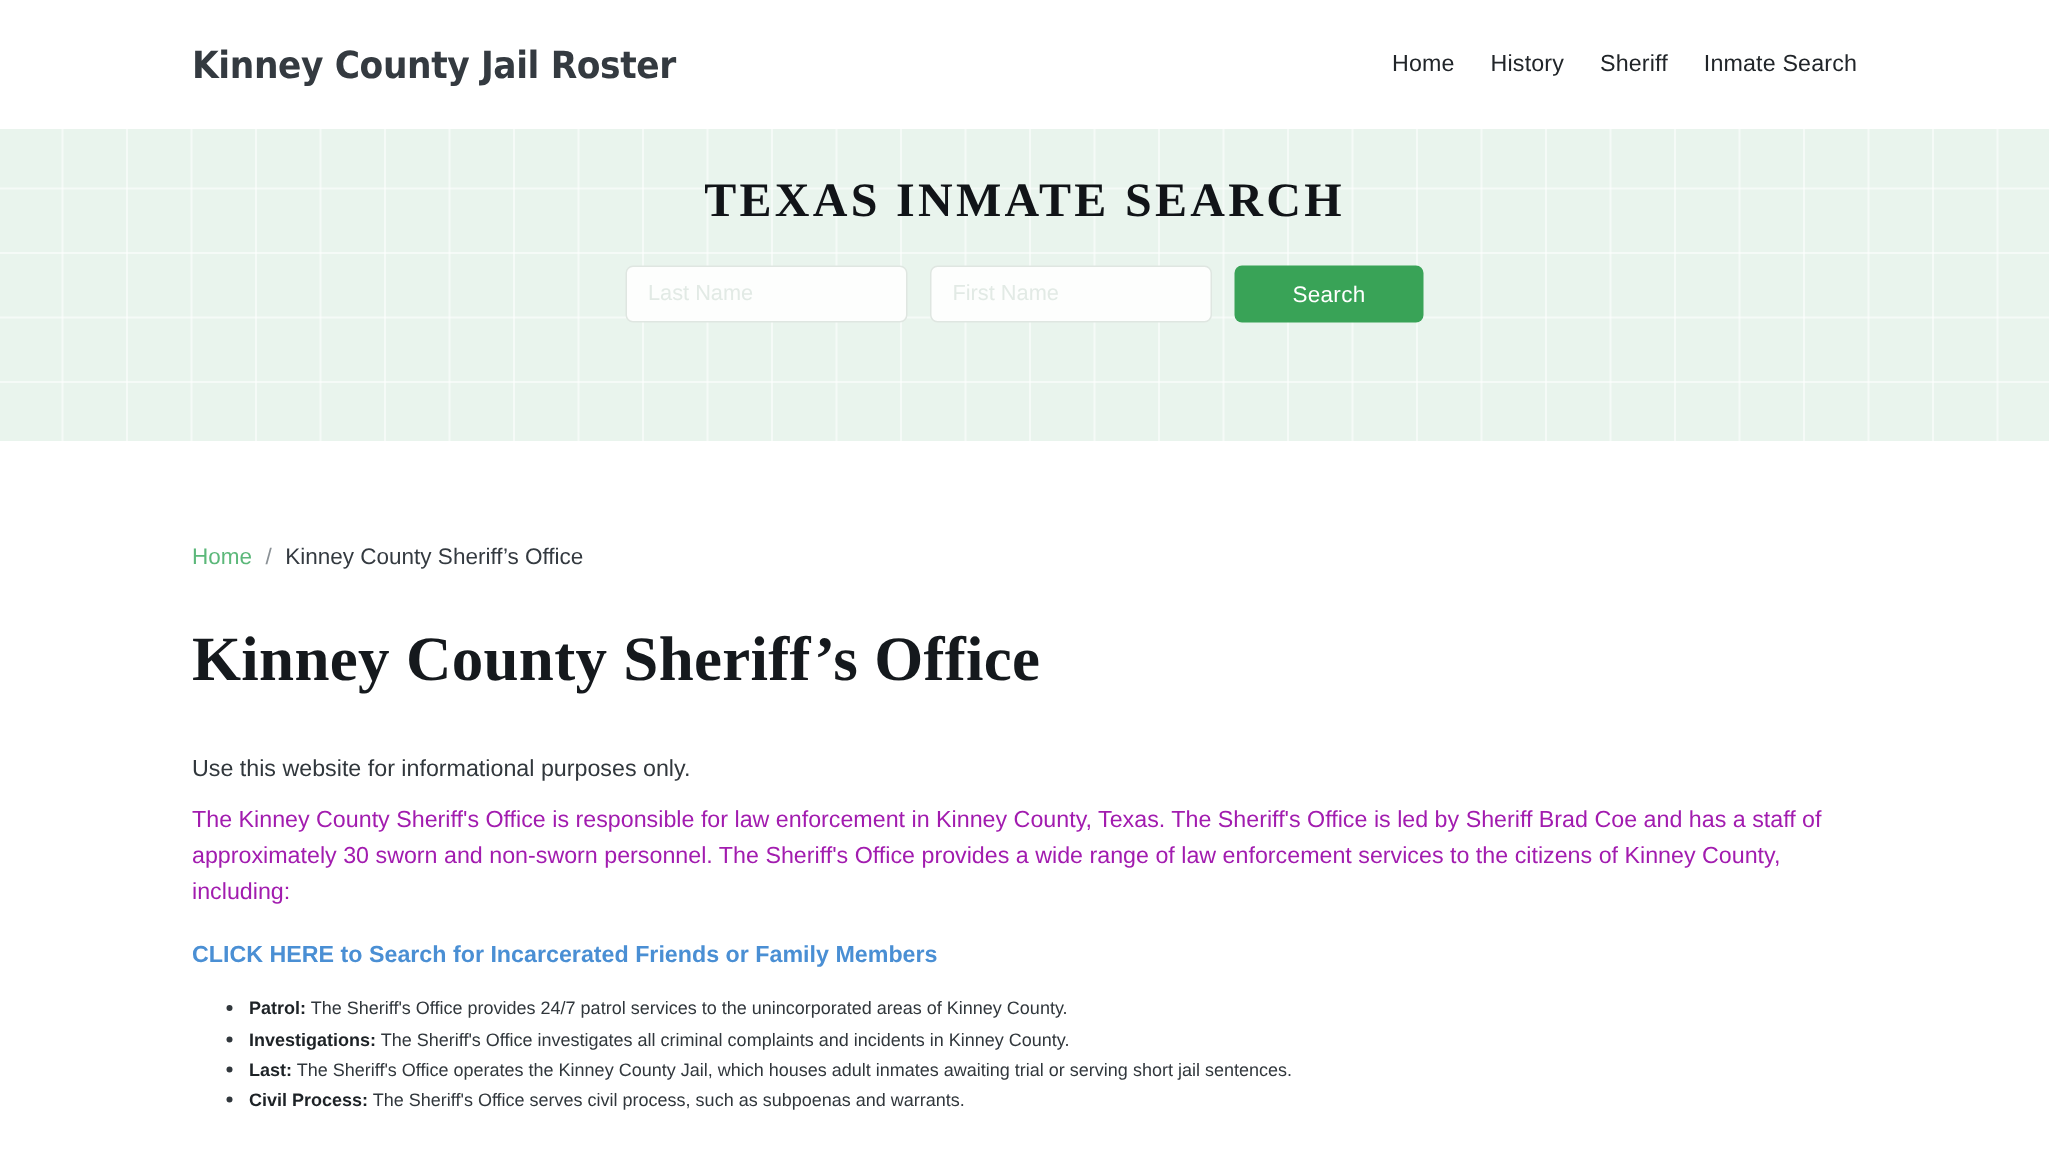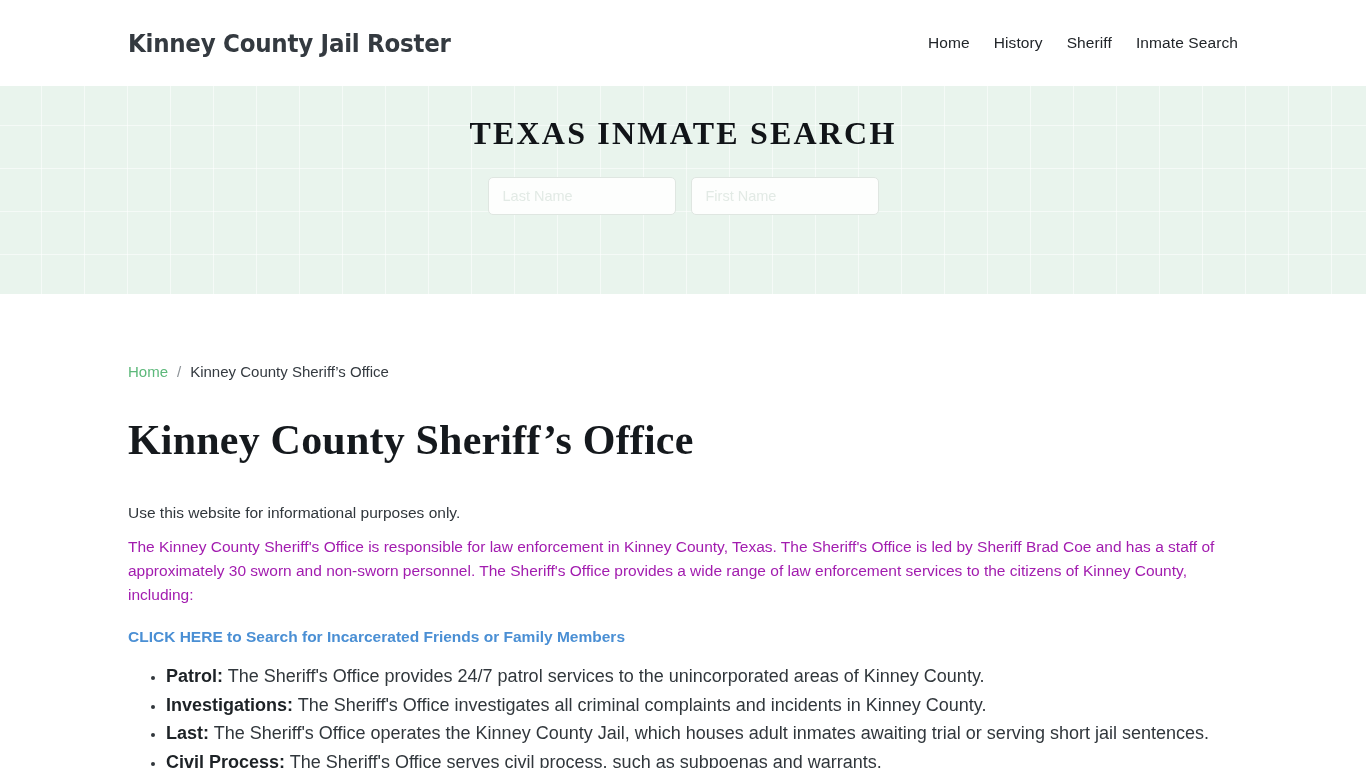--- a/index.html
+++ b/index.html
@@ -174,21 +174,21 @@
     color: #4a8fd4;
     text-decoration: none;
   }
 
   .service-list {
     margin: 16px 0 0 0;
     padding-left: 38px;
     list-style: disc;
   }
   .service-list li {
-    font-size: 18px;
+    font-size: 12px;
     color: #31373c;
     line-height: 1.56;
     margin: 0 0 0.5px 0;
   }
   .service-list li::marker { color: #31373c; font-size: 13px; }
   .service-list strong { font-weight: 700; color: #1d2226; }
 </style>
 </head>
 <body>
 
@@ -202,20 +202,21 @@
     <a class="nav-link" href="#">Inmate Search</a>
   </nav>
 </header>
 
 <section class="hero">
   <h1 class="hero-title">TEXAS INMATE SEARCH</h1>
 
   <form class="search-form">
     <input class="field field-last" type="text" placeholder="Last Name" style="">
     <input class="field field-first" type="text" placeholder="First Name" style="">
+    <button class="btn-search" type="submit">Search</button>
   </form>
 </section>
 
 <main class="main">
 
   <div class="breadcrumb">
     <a class="crumb-link" href="#">Home</a>
     <span class="crumb-sep">/</span>
     <span class="crumb-current">Kinney County Sheriff’s Office</span>
   </div>

